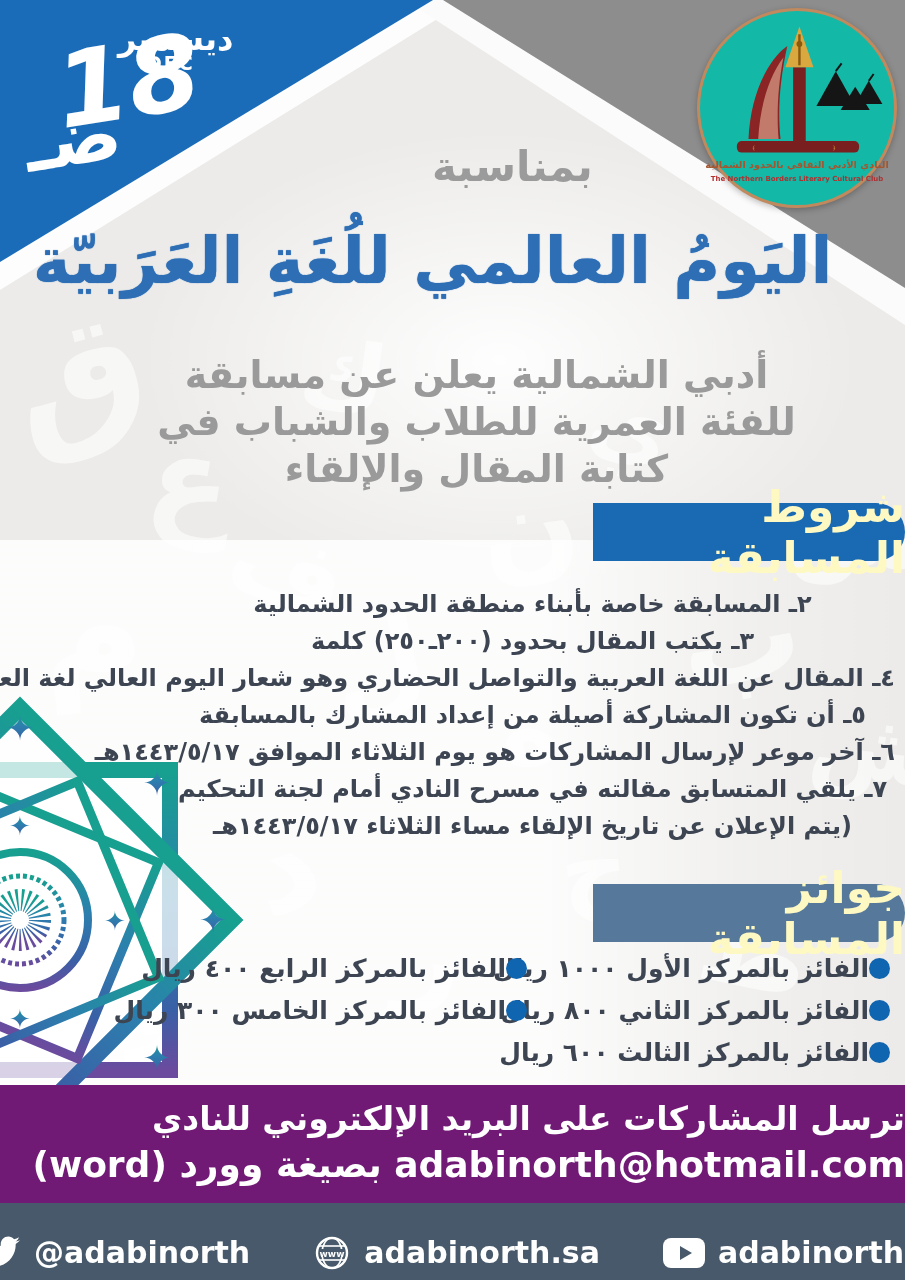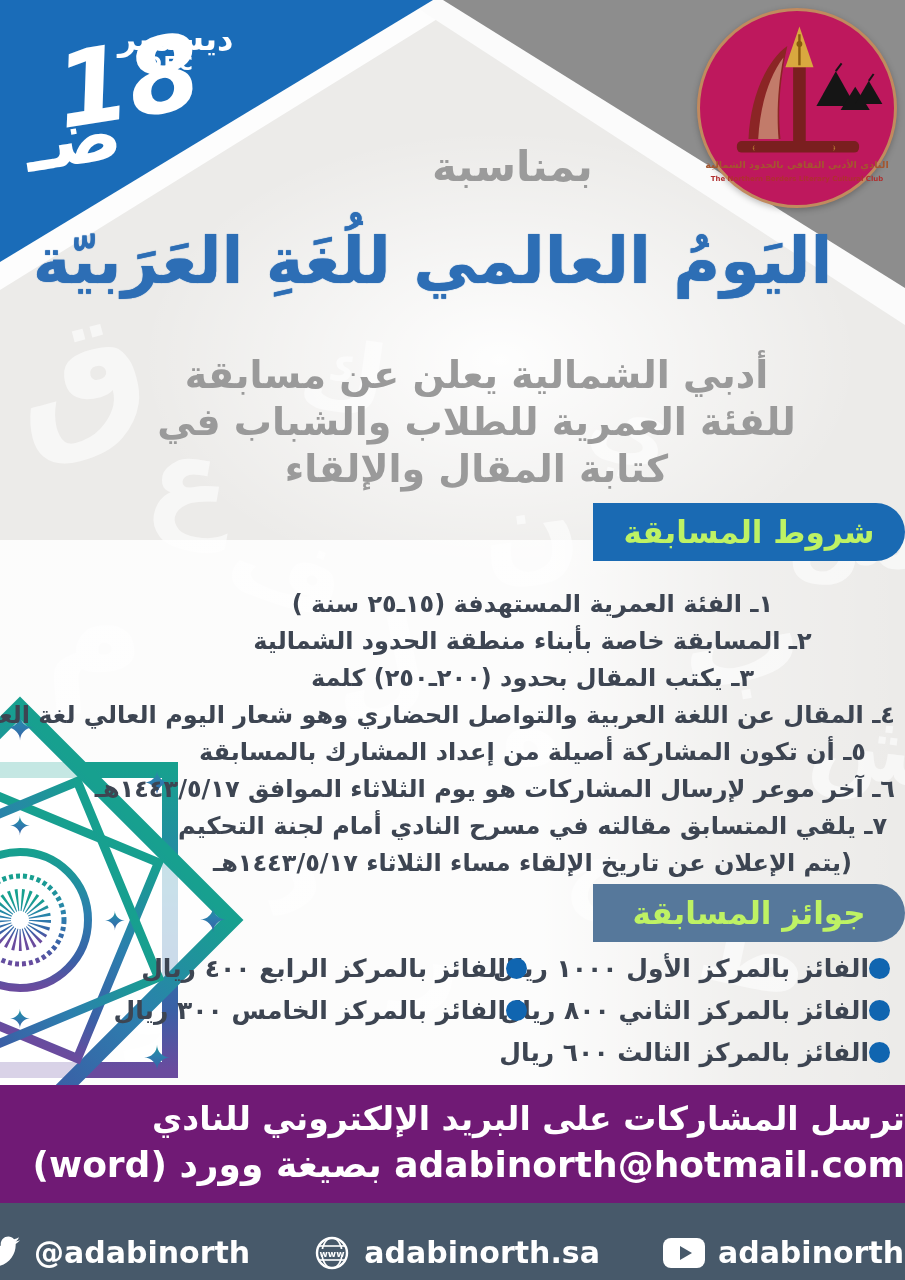--- a/index.html
+++ b/index.html
@@ -24,33 +24,33 @@
      clip-path:polygon(0 0,433px 0,0 262px);}
   
   .badge{position:absolute;z-index:7;color:#fff;}
   .badge-month-ar{left:118px;top:20px;font-size:32px;font-weight:bold;}
   .badge-month-en{left:146px;top:52px;font-size:19px;font-weight:bold;letter-spacing:2px;direction:ltr;}
   .badge-mark{left:28px;top:28px;width:160px;height:190px;transform:rotate(-9deg);}
   .badge-mark .num{position:absolute;left:34px;top:-4px;font-size:104px;font-weight:bold;font-style:italic;}
   .badge-mark .dad{position:absolute;left:-6px;top:62px;font-size:74px;font-weight:bold;}
   
   .logo{position:absolute;left:697px;top:8px;width:200px;height:200px;z-index:7;
-        background:#be185d;border:3px solid #c18a5e;border-radius:50%;box-sizing:border-box;
+        background:#14b8a6;border:3px solid #c18a5e;border-radius:50%;box-sizing:border-box;
         box-shadow:0 2px 6px rgba(0,0,0,.25);}
   
   .occasion{position:absolute;left:120px;right:0;top:142px;z-index:8;text-align:center;
             font-size:42px;font-weight:bold;color:#9b9b9b;}
   .main-title{position:absolute;left:0;right:40px;top:224px;z-index:8;text-align:center;
               font-size:64px;font-weight:bold;color:#2d6eb5;white-space:nowrap;
               text-shadow:0 0 1px #2d6eb5;}
   .subtitle{position:absolute;left:0;right:0;top:352px;z-index:8;text-align:center;
             font-size:38px;line-height:47px;font-weight:bold;color:#9a9a9a;padding-left:48px;}
   
-  .banner{position:absolute;right:0;width:312px;height:58px;z-index:8;color:#bef264;
-          font-size:31px;font-weight:bold;display:flex;align-items:center;justify-content:center;
+  .banner{position:absolute;right:0;width:312px;height:58px;z-index:8;color:#fef9c3;
+          font-size:44px;font-weight:bold;display:flex;align-items:center;justify-content:center;
           border-radius:0 29px 29px 0;} 
   .banner-terms{top:503px;background:#1a6ab3;}
   .banner-prizes{top:884px;background:#56789b;}
   
   .conditions{position:absolute;left:0;right:0;top:586px;z-index:8;text-align:center;
               padding:0 10px 0 0;box-sizing:border-box;
               font-size:24px;line-height:37px;font-weight:bold;color:#3d4552;}
   .conditions div{white-space:nowrap;padding-left:170px;}
   .conditions div.wide{padding-left:0;}
   
@@ -182,21 +182,20 @@
   <div class="subtitle">
     <div>أدبي الشمالية يعلن عن مسابقة</div>
     <div>للفئة العمرية للطلاب والشباب في</div>
     <div>كتابة المقال والإلقاء</div>
   </div>
 
   <div class="banner banner-terms">
     <span>شروط المسابقة</span>
   </div>
   <div class="conditions">
-    <div>١ـ الفئة العمرية المستهدفة (١٥ـ٢٥ سنة )</div>
     <div>٢ـ المسابقة خاصة بأبناء منطقة الحدود الشمالية</div>
     <div>٣ـ يكتب المقال بحدود (٢٠٠ـ٢٥٠) كلمة</div>
     <div class="wide">٤ـ المقال عن اللغة العربية والتواصل الحضاري وهو شعار اليوم العالي لغة العربية لعام ٢٠٢١م</div>
     <div>٥ـ أن تكون المشاركة أصيلة من إعداد المشارك بالمسابقة</div>
     <div>٦ـ آخر موعر لإرسال المشاركات هو يوم الثلاثاء الموافق ١٤٤٣/٥/١٧هـ</div>
     <div>٧ـ يلقي المتسابق مقالته في مسرح النادي أمام لجنة التحكيم</div>
     <div>(يتم الإعلان عن تاريخ الإلقاء مساء الثلاثاء ١٤٤٣/٥/١٧هـ</div>
   </div>
 
   <div class="banner banner-prizes">

